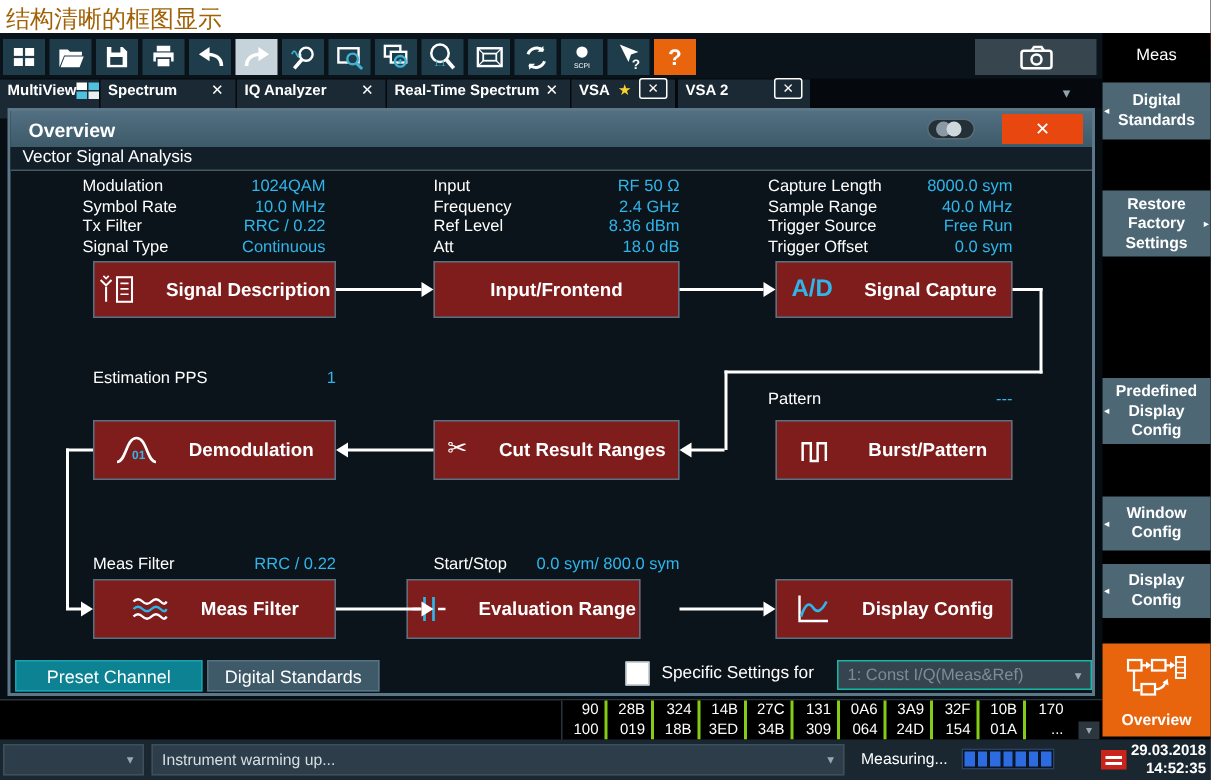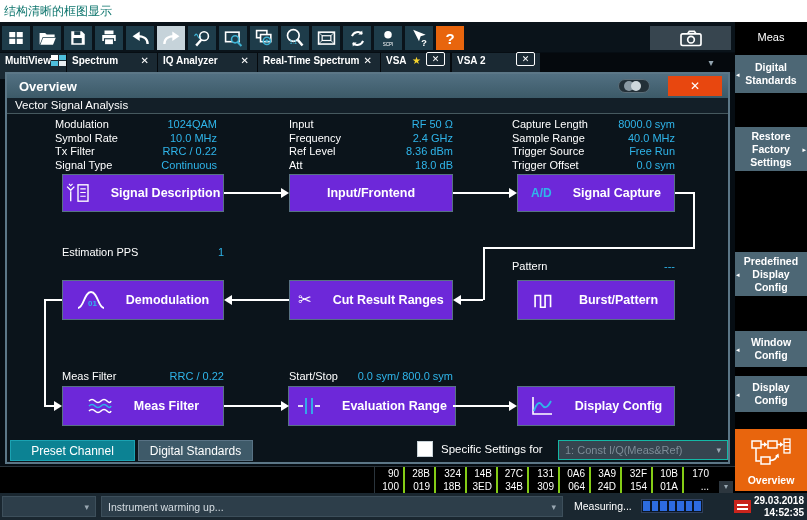--- a/index.html
+++ b/index.html
@@ -1,18 +1,18 @@
 <!DOCTYPE html>
 <html><head>
 <meta charset="utf-8">
 <style>
   *{box-sizing:border-box;margin:0;padding:0}
   html,body{width:807px;height:520px}
   body{position:relative;background:#fff;font-family:"Liberation Sans","DejaVu Sans",sans-serif;overflow:hidden}
-  .caption{position:absolute;left:4px;top:3px;font-size:12px;color:#0f766e}
+  .caption{position:absolute;left:4px;top:3px;font-size:16px;color:#a16207}
   .app{position:absolute;left:0;top:22px;width:807px;height:498px;background:#060d13}
   
   .toolbar{position:absolute;left:0;top:0;width:735px;height:30px;background:#0a131a}
   .tile{position:absolute;top:4px;width:28px;height:24px;background:#1e3c4a;display:flex;align-items:center;justify-content:center}
   .tile.disabled{background:#c6d3da}
   .tile.orange{background:#e8650d}
   .tile .q{color:#fff;font-weight:bold;font-size:15px}
   .camera-btn{position:absolute;left:650px;top:4px;width:81px;height:24px;background:#37454f;display:flex;align-items:center;justify-content:center}
   .app-close{position:absolute;left:792px;top:0;width:15px;height:13px;background:#e03a1e;color:#fff;font-size:9px;display:flex;align-items:center;justify-content:center}
   
@@ -36,23 +36,23 @@
   .toggle .k2{left:12px;background:#cfd8dd}
   .dlg-close{position:absolute;right:6px;top:2px;width:54px;height:20px;background:#e8470f;color:#fff;font-size:12px;font-weight:bold;display:flex;align-items:center;justify-content:center}
   .dlg-section{position:absolute;left:0;top:24px;right:0;height:16px;background:#131f28;border-bottom:1px solid #46595f;color:#fff;font-size:11.5px;padding-left:8px;line-height:15px}
   .diagram{position:absolute;left:0;top:40px;right:0;height:324px}
   
   .pg{position:absolute;font-size:11px}
   .prow{display:flex;height:13.5px;line-height:13.5px}
   .pl{color:#fff;white-space:nowrap}
   .pv{color:#2fb5ea;margin-left:auto;white-space:nowrap}
   
-  .block{position:absolute;height:38px;background:#6d28d9;border:1px solid #587284;color:#fff;font-weight:bold;font-size:12.5px;display:flex;align-items:center;justify-content:center;gap:21px;cursor:pointer}
+  .block{position:absolute;height:38px;background:#7f1d1d;border:1px solid #587284;color:#fff;font-weight:bold;font-size:12.5px;display:flex;align-items:center;justify-content:center;gap:21px;cursor:pointer}
   .block .bicon{display:flex;align-items:center}
-  .ad{color:#2fb5ea;font-size:12px;font-weight:bold}
+  .ad{color:#2fb5ea;font-size:16px;font-weight:bold}
   .sciss{font-size:16px;color:#fff;line-height:1}
   
   .hl{position:absolute;height:2px;background:#fff}
   .vl{position:absolute;width:2px;background:#fff}
   .ar-r{position:absolute;width:0;height:0;border:5px solid transparent;border-left:8px solid #fff;border-right:0}
   .ar-l{position:absolute;width:0;height:0;border:5px solid transparent;border-right:8px solid #fff;border-left:0}
   
   .dlg-footer{position:absolute;left:0;right:0;top:364px;height:24px}
   .btn{position:absolute;top:2px;height:21px;color:#fff;font-size:12px;display:flex;align-items:center;justify-content:center;cursor:pointer}
   .btn.teal{background:#0c8293;border:1px solid #1aa2b2}
@@ -380,21 +380,21 @@
       <div class="block" style="left:55px;top:272px;width:162px;height:40px">
         <span class="bicon">
             <svg width="26" height="18" viewBox="0 0 26 18">
               <path d="M2 4q3-3 6 0t6 0 6 0 4 0" fill="none" stroke="#fff" stroke-width="1.6"></path>
               <path d="M2 9q3-3 6 0t6 0 6 0 4 0" fill="none" stroke="#2fb5ea" stroke-width="1.6"></path>
               <path d="M2 14q3-3 6 0t6 0 6 0 4 0" fill="none" stroke="#fff" stroke-width="1.6"></path>
             </svg>
           </span>
         <span>Meas Filter</span>
       </div>
-      <div class="block" style="left:281px;top:272px;width:168px;height:40px">
+      <div class="block" style="left:264px;top:272px;width:156px;height:40px">
         <span class="bicon">
             <svg width="24" height="18" viewBox="0 0 24 18">
               <path d="M1 9h5" stroke="#fff" stroke-width="1.6"></path>
               <path d="M9 1v16M15 1v16" stroke="#2fb5ea" stroke-width="1.8"></path>
               <path d="M18 9h5" stroke="#fff" stroke-width="1.6"></path>
             </svg>
           </span>
         <span>Evaluation Range</span>
       </div>
       <div class="block" style="left:510px;top:272px;width:158px;height:40px">

